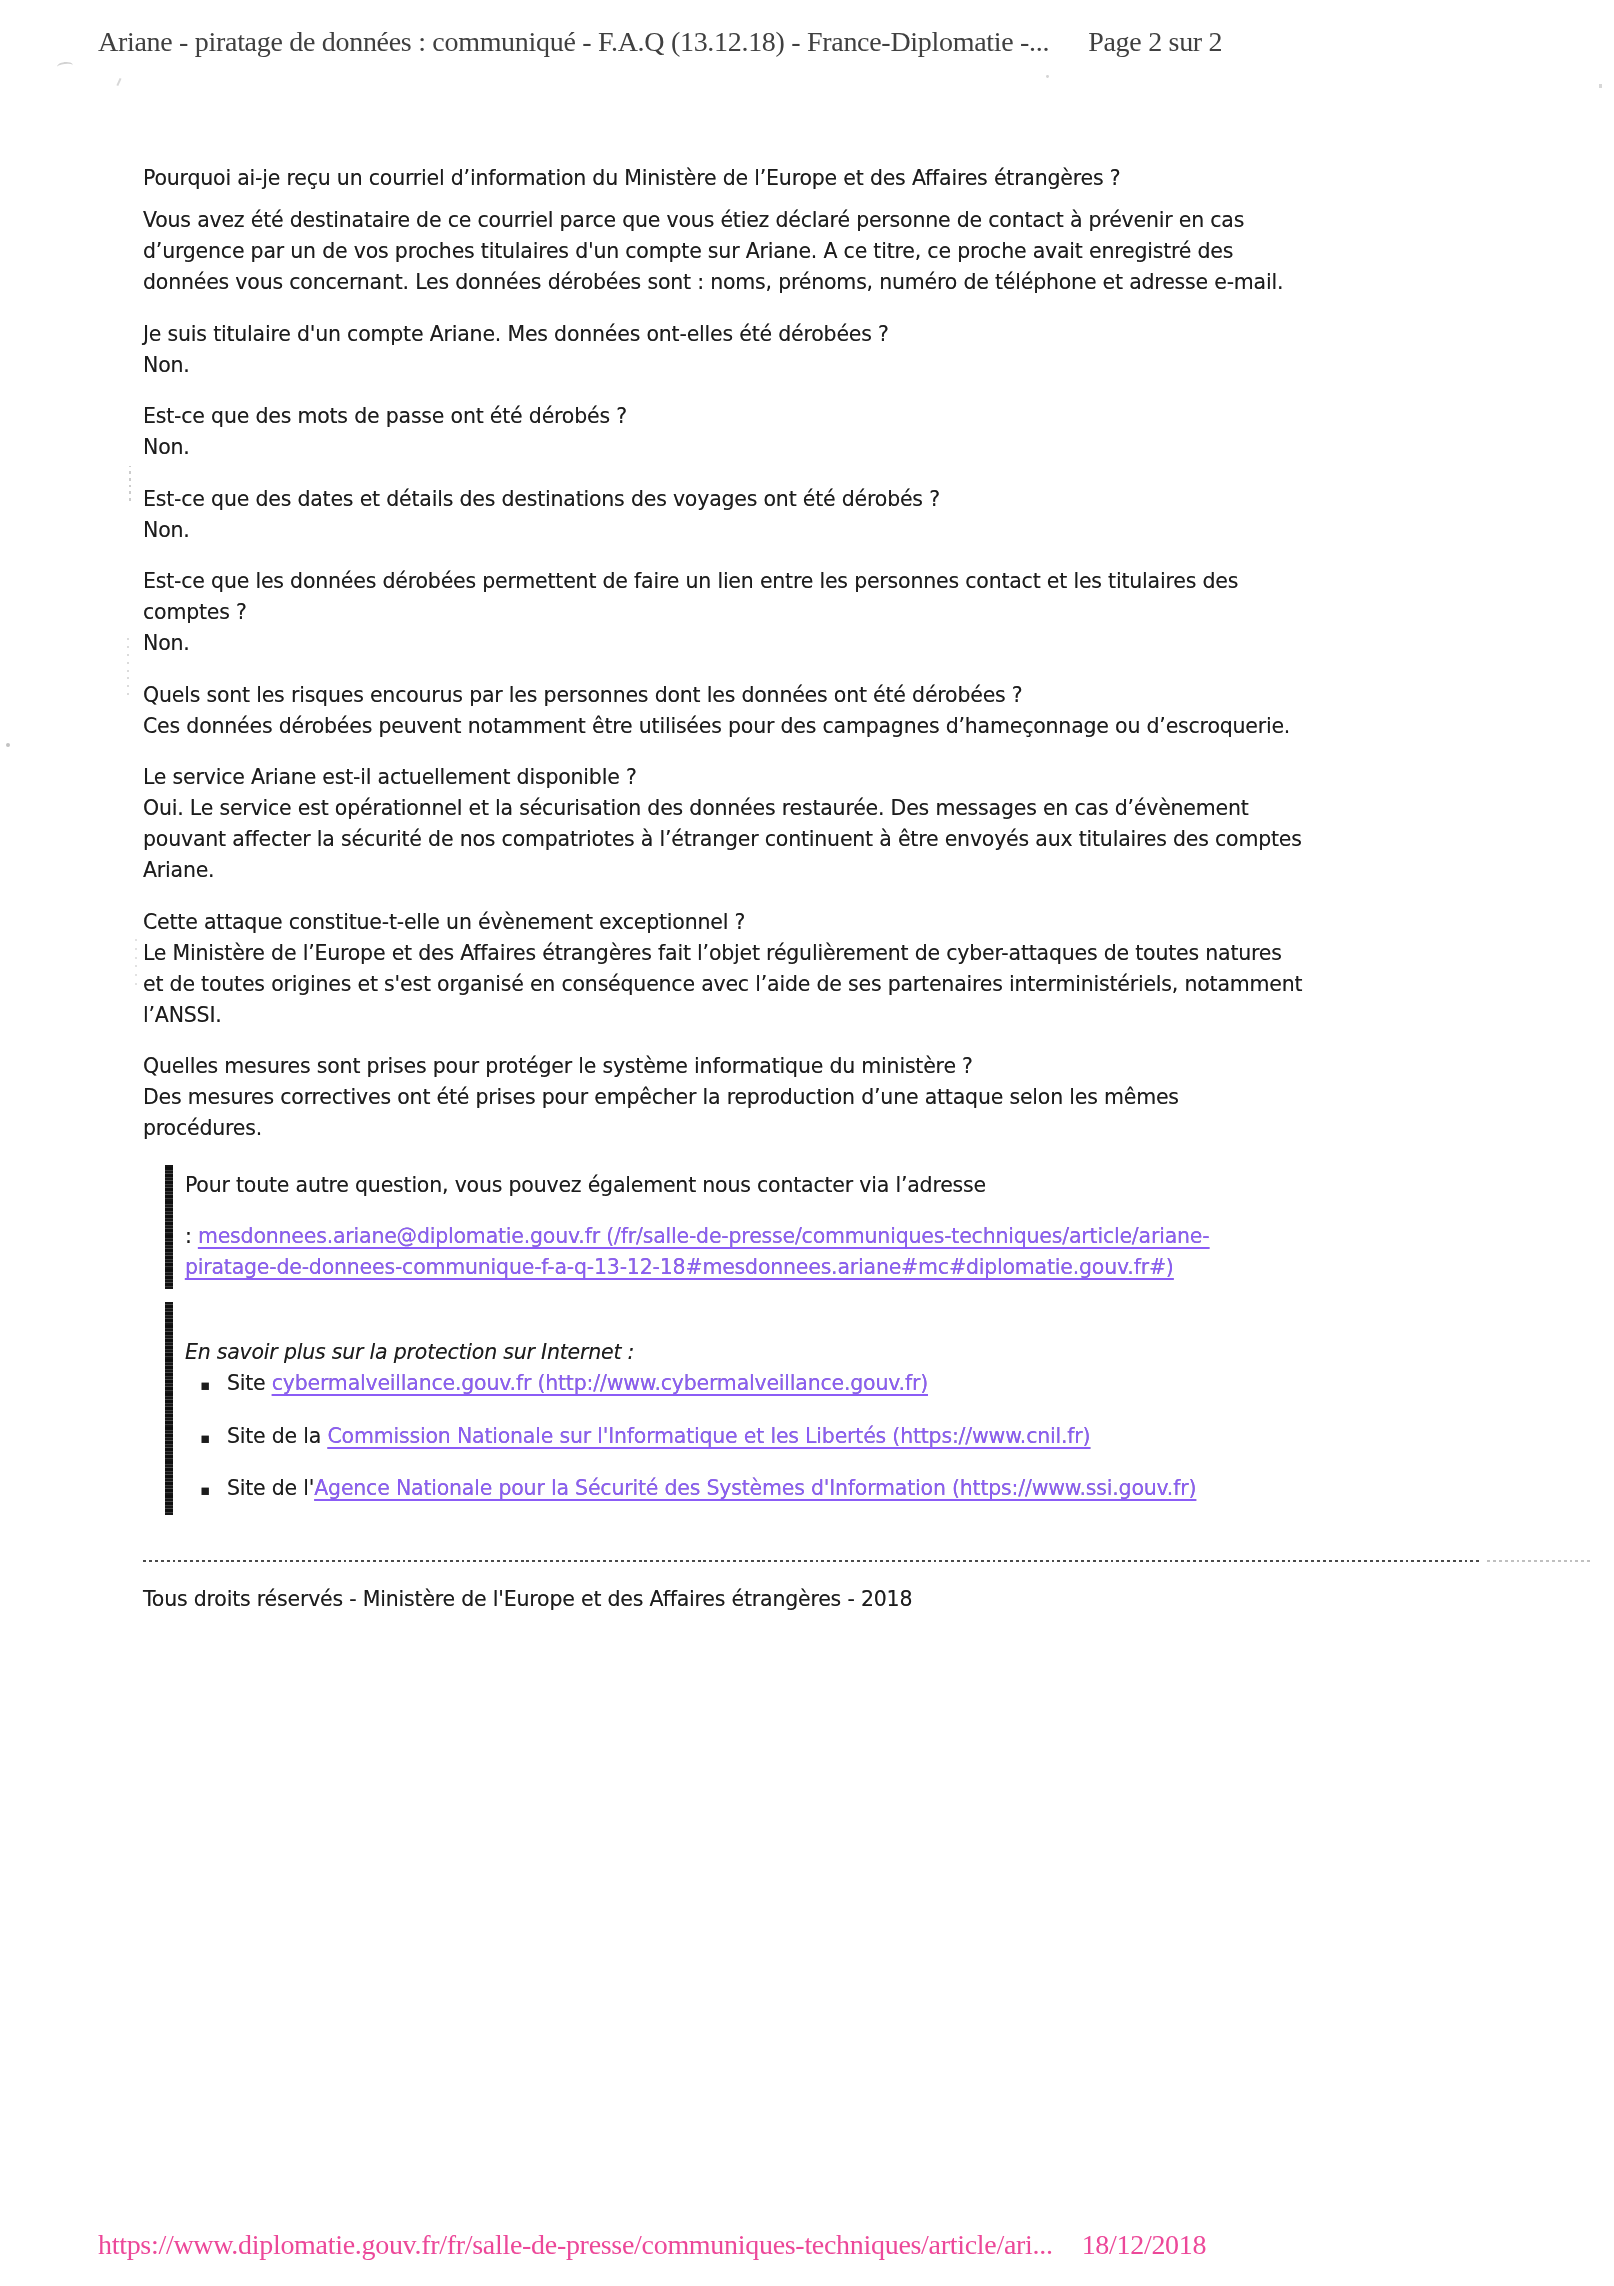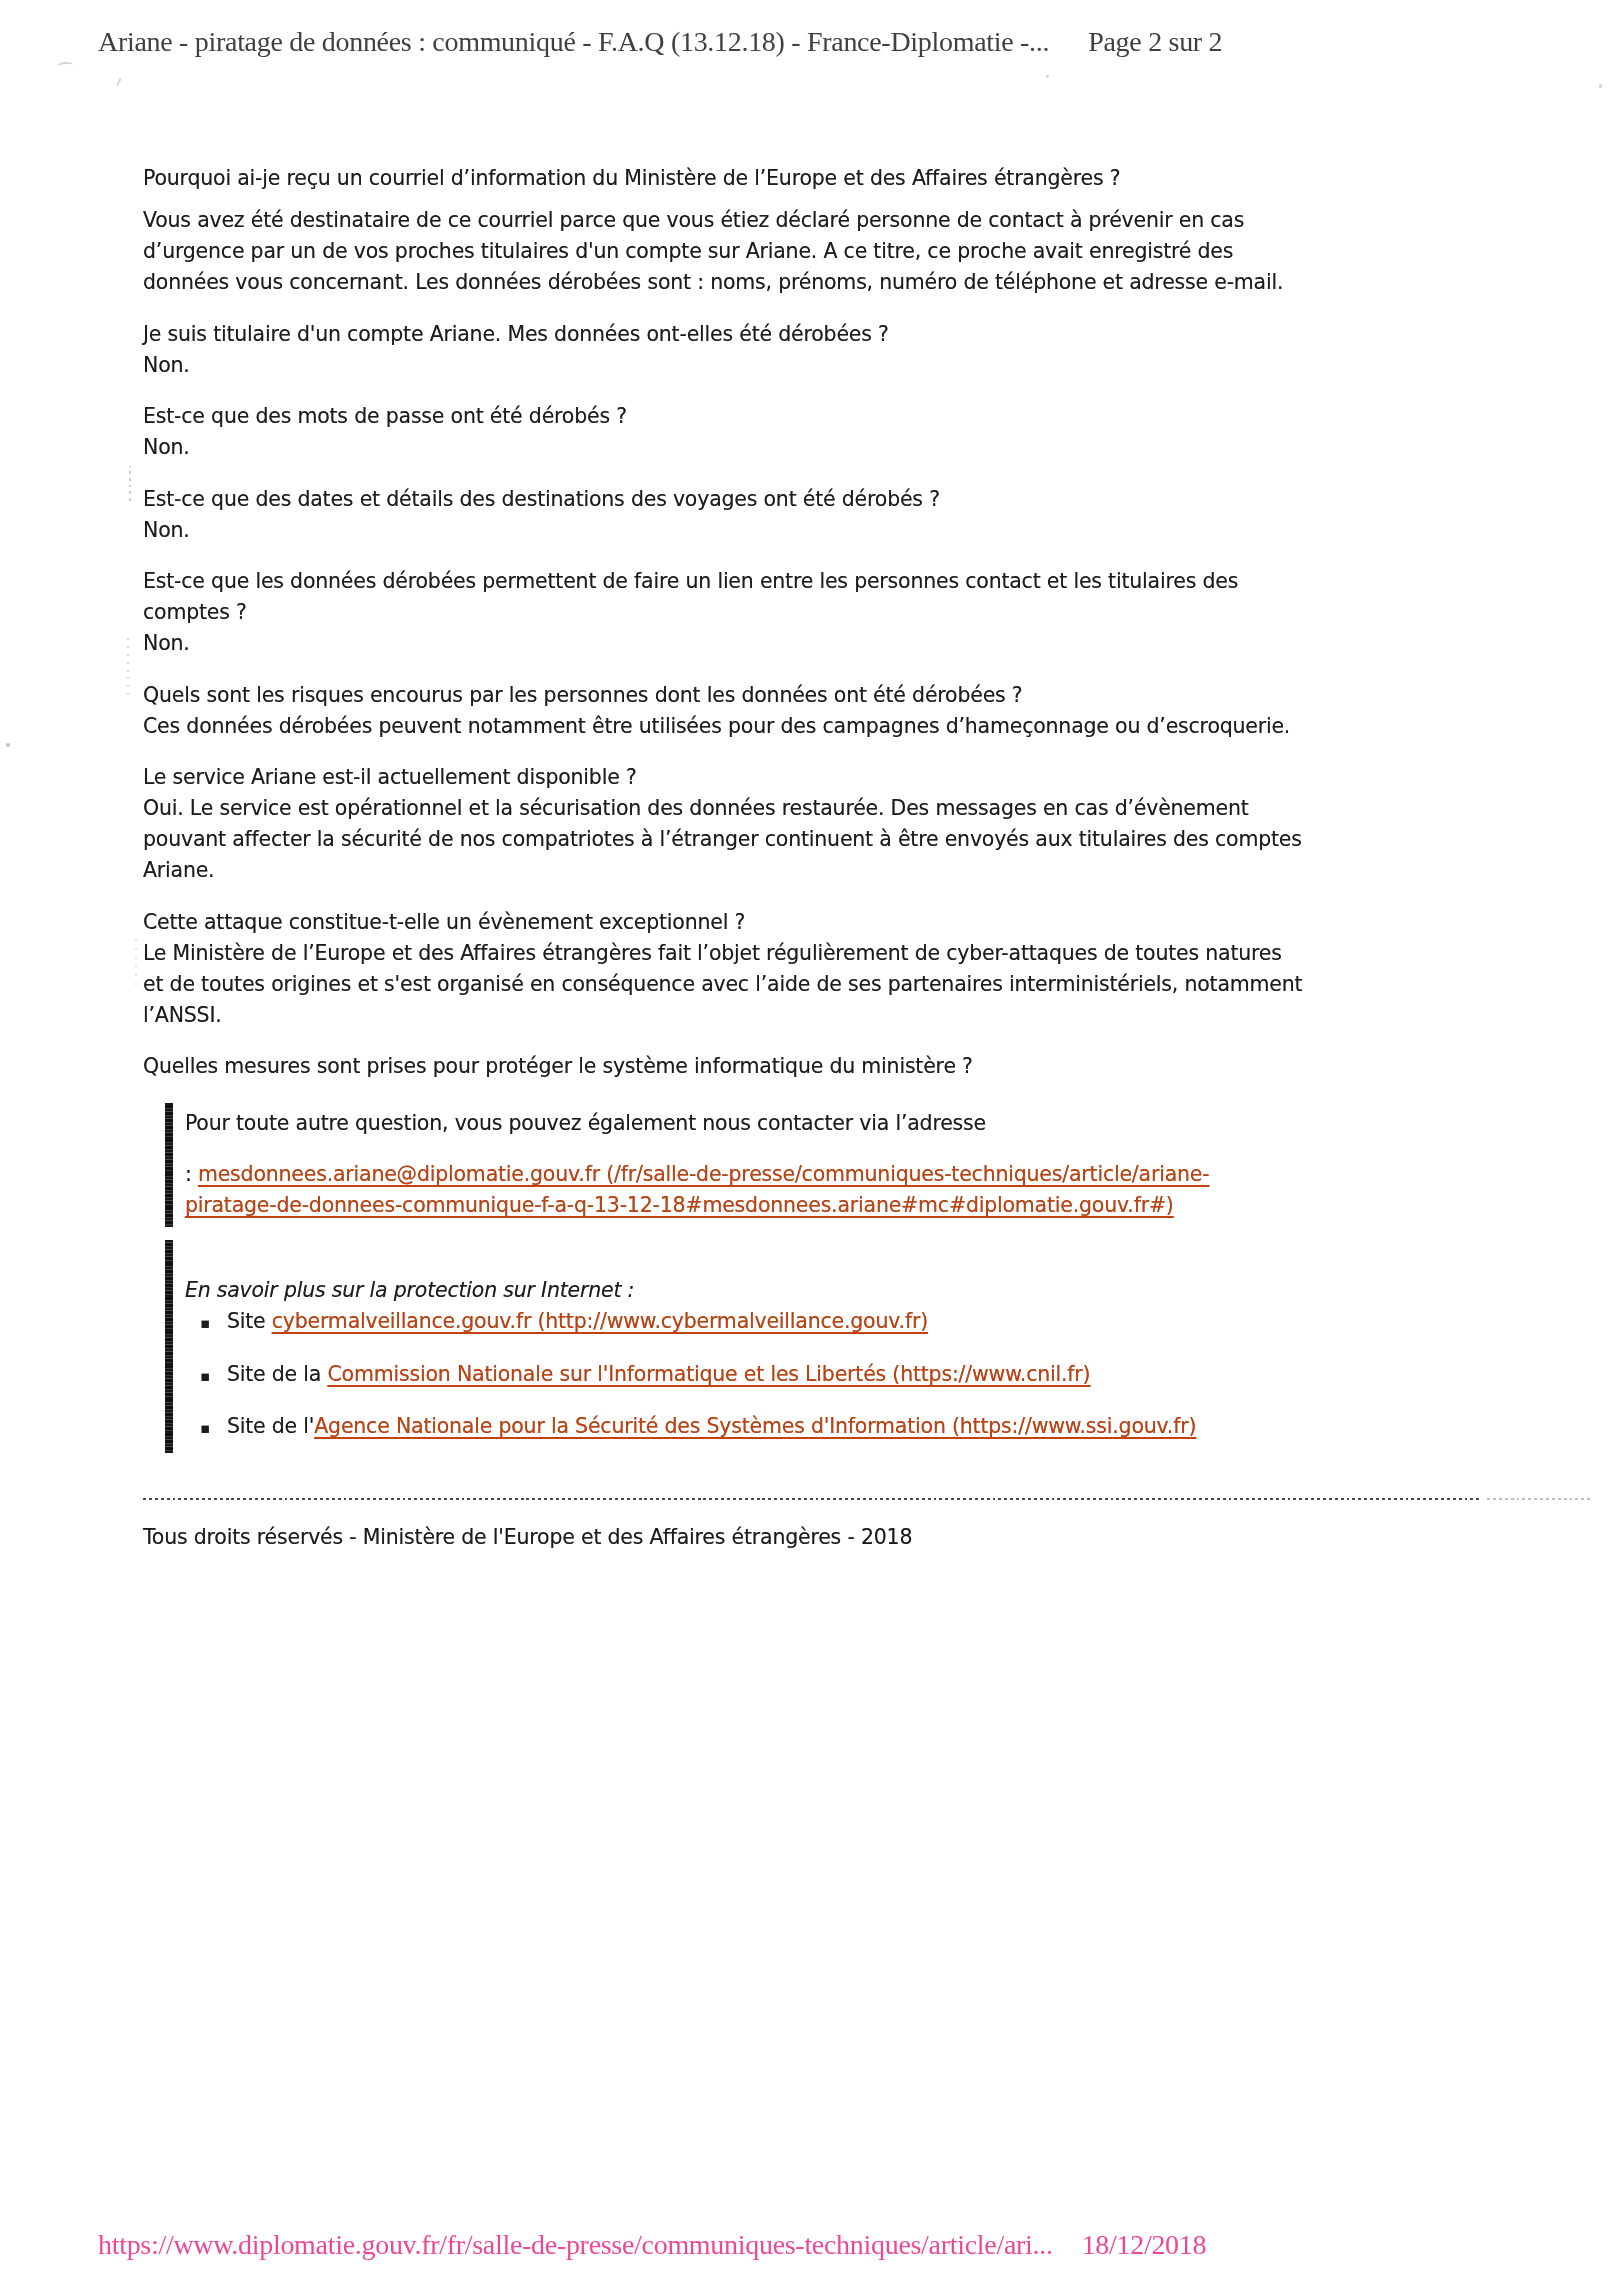--- a/index.html
+++ b/index.html
@@ -43,21 +43,21 @@
   .bq1{margin-top:20.5px;}
   .bq1 .intro{white-space:pre-line;}
   .bq1 .linkline{margin-top:19.5px;white-space:pre-line;}
   .bq2{margin-top:13.7px;padding-top:35px;padding-bottom:9.8px;}
   .bq2 .heading{font-style:italic;}
   .bq2 ul{list-style:none;margin:0;padding:0;}
   .bq2 li{margin-top:20.5px;display:flex;align-items:baseline;}
   .bq2 li:first-child{margin-top:0;}
   .bullet{width:42px;padding-left:15.6px;box-sizing:border-box;font-size:14.6px;flex:0 0 auto;}
   .link{
-    color:#c2410c;text-decoration:underline;
+    color:#8b5cf6;text-decoration:underline;
     text-decoration-thickness:2px;text-underline-offset:3.9px;
     white-space:pre-line;cursor:pointer;text-align:center;
   }
   
   .sep{
     margin-top:45px;height:2px;width:1336px;
     background:repeating-linear-gradient(90deg,#4a4a4a 0 2.9px,transparent 2.9px 5.9px);
     position:relative;
   }
   .sep-tail{
@@ -129,20 +129,22 @@
 
   <div class="qa">
     <div class="q">Cette attaque constitue-t-elle un évènement exceptionnel ?</div>
     <div class="a">Le Ministère de l’Europe et des Affaires étrangères fait l’objet régulièrement de cyber-attaques de toutes natures
 et de toutes origines et s'est organisé en conséquence avec l’aide de ses partenaires interministériels, notamment
 l’ANSSI.</div>
   </div>
 
   <div class="qa">
     <div class="q">Quelles mesures sont prises pour protéger le système informatique du ministère ?</div>
+    <div class="a">Des mesures correctives ont été prises pour empêcher la reproduction d’une attaque selon les mêmes
+procédures.</div>
   </div>
 
   <div class="bq bq1">
     <div class="bq-bar"></div>
     <div class="intro">Pour toute autre question, vous pouvez également nous contacter via l’adresse</div>
     <div class="linkline"><span>: </span><a class="link">mesdonnees.ariane@diplomatie.gouv.fr (/fr/salle-de-presse/communiques-techniques/article/ariane-
 piratage-de-donnees-communique-f-a-q-13-12-18#mesdonnees.ariane#mc#diplomatie.gouv.fr#)</a></div>
   </div>
 
   <div class="bq bq2">

